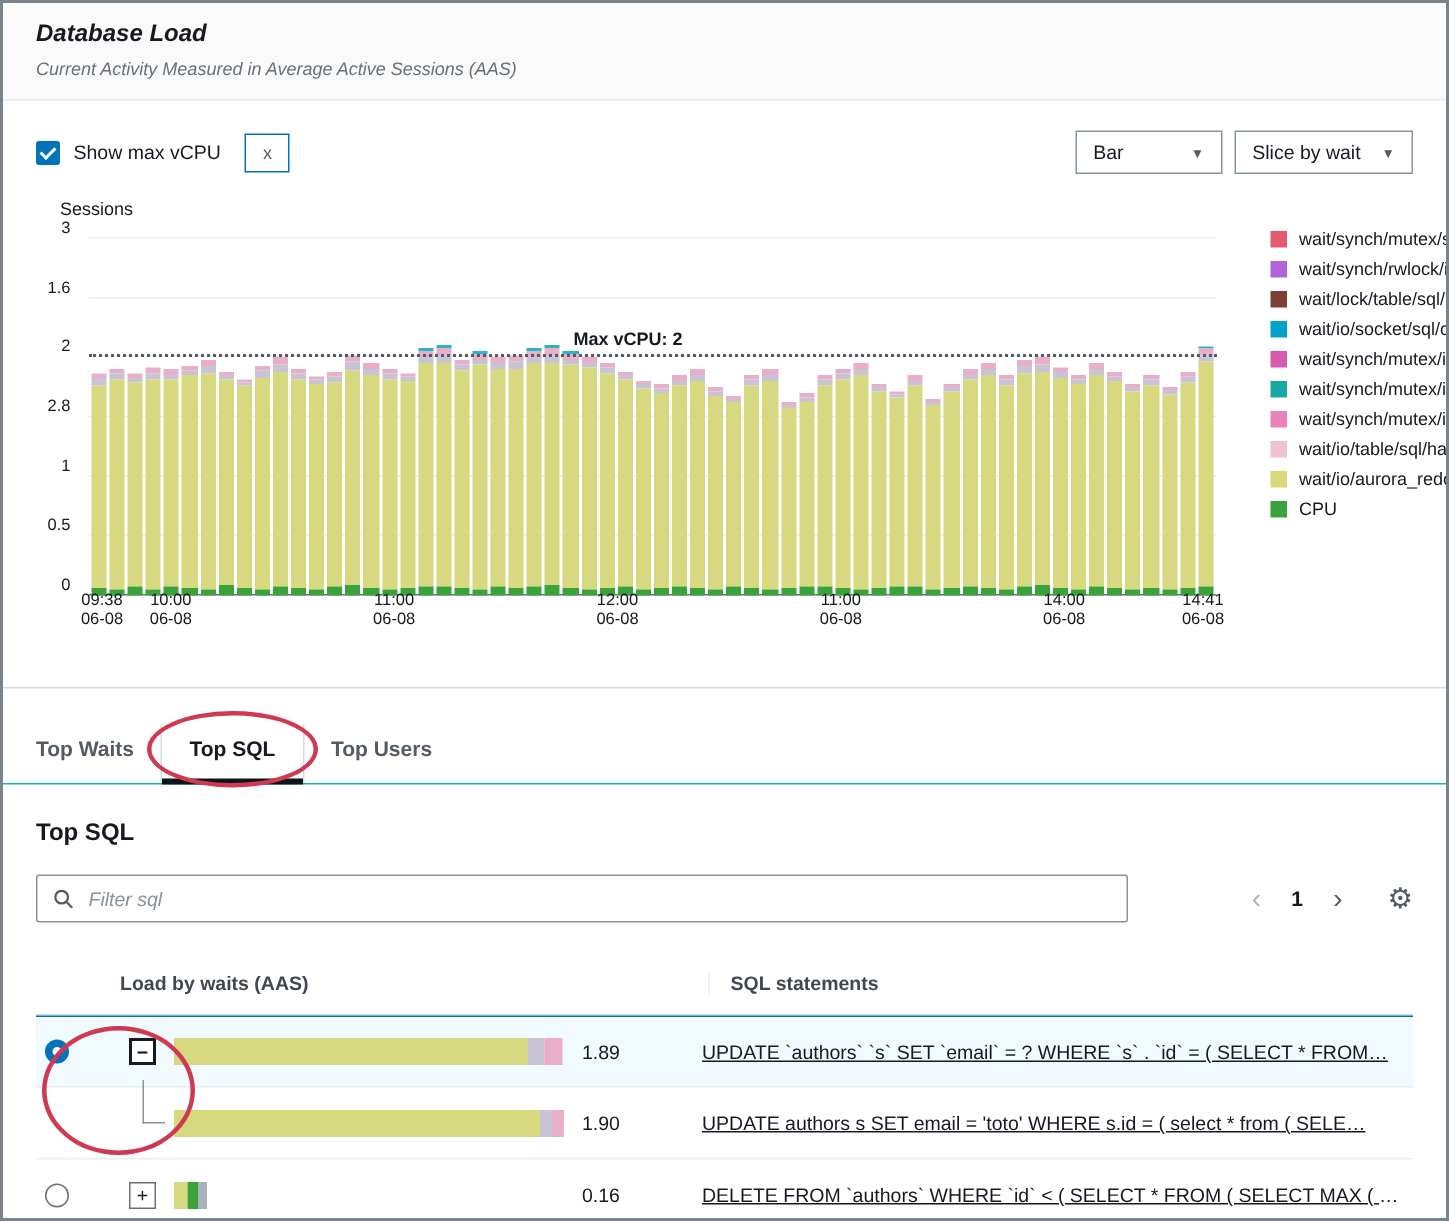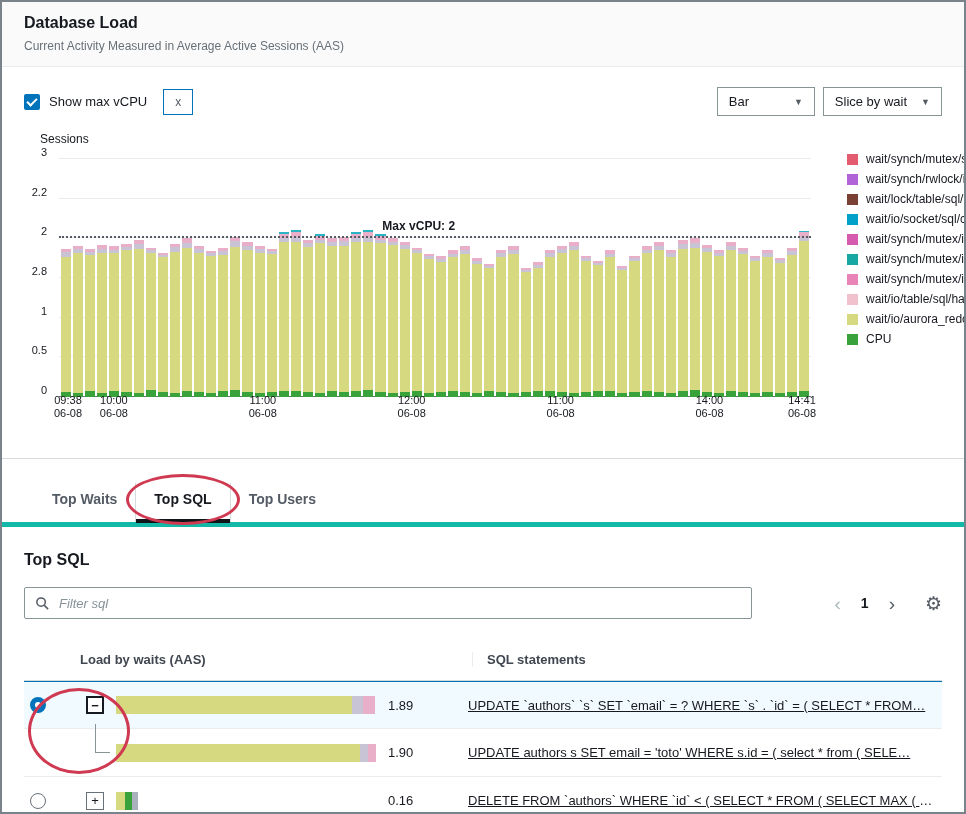--- a/index.html
+++ b/index.html
@@ -1,20 +1,20 @@
 <!DOCTYPE html>
 <html><head>
 <meta charset="utf-8">
 <style>
   * { margin:0; padding:0; box-sizing:border-box; }
   body { background:#fff; font-family:"Liberation Sans", sans-serif; }
   .screen { position:relative; width:966px; height:814px; border:2px solid #7a828a;
             background:#fff; color:#16191f; overflow:hidden; font-family:"Liberation Sans", sans-serif; }
 
-  .app-header { background:#fafafa; padding:12px 22px 13px; border-bottom:1px solid #eaeded; }
+  .app-header { background:#fafafa; padding:12px 22px 13px; border-bottom:1px solid #eaeded;font-style:italic; }
   .title { font-size:16px; font-weight:bold; }
   .subtitle { font-size:12px; color:#687078; margin-top:7px; }
 
   .controls { display:flex; align-items:center; margin:20px 22px 0; gap:16px; }
   .checkbox-wrap { display:flex; align-items:center; gap:9px; font-size:13px; white-space:nowrap; }
   .checkbox { width:16px; height:16px; background:#0073bb; border-radius:2px; position:relative; flex:none; }
   .checkbox::after { content:""; position:absolute; left:5px; top:2px; width:4px; height:8px;
                      border:solid #fff; border-width:0 2px 2px 0; transform:rotate(45deg); }
   .scope-pill { display:flex; align-items:center; gap:12px; border:1px solid #0073bb; background:#fff;
                 padding:5px 11px; font-size:13px; white-space:nowrap; max-width:425px; overflow:hidden; }
@@ -38,21 +38,21 @@
   .bar { flex:1; display:flex; flex-direction:column-reverse; min-width:0; }
   .maxline { position:absolute; left:0; right:0; border-top:2px dotted #545b64; }
   .max-label { position:absolute; left:43%; font-size:12px; font-weight:bold; }
   .xticks { position:absolute; left:57px; top:262px; width:752px; height:34px; font-size:11px; }
   .xtick { position:absolute; text-align:center; line-height:13px; white-space:nowrap; }
   .legend { position:absolute; left:845px; top:20px; font-size:12px; }
   .legend-item { display:flex; align-items:center; gap:8px; margin-bottom:6px; white-space:nowrap; cursor:pointer; }
   .swatch { width:11px; height:11px; flex:none; }
 
   .tabs-section { margin-top:18px; border-top:1px solid #d5dbdb; }
-  .tabs { display:flex; align-items:flex-end; padding:24px 32px 0; border-bottom:5px solid #14b8a6; }
+  .tabs { display:flex; align-items:flex-end; padding:24px 4px 0; border-bottom:1px solid #14b8a6; }
   .tab { position:relative; font-size:14px; font-weight:bold; color:#545b64; padding:8px 18px 15px; cursor:pointer; }
   .tab + .tab { border-left:1px solid #d5dbdb; }
   .tab.active { color:#16191f; }
   .tab.active::after { content:""; position:absolute; left:0; right:0; bottom:-1px; height:4px; background:#0f1419; }
   .tab-ellipse { position:absolute; left:-10px; right:-10px; top:-9px; bottom:-3px;
                  border:3px solid #cf3a52; border-radius:50%; pointer-events:none; z-index:4; }
 
   .panel { padding:24px 22px 0; }
   .panel-title { font-size:16px; font-weight:bold; }
   .filter-row { display:flex; align-items:center; margin-top:18px; }
@@ -125,21 +125,21 @@
         <span>Slice by wait</span>
         <span class="caret">▼</span>
       </div>
     </div>
   </div>
 
   <div class="chart-area">
     <div class="sessions-label">Sessions</div>
     <div class="ylabels">
         <div class="ytick" style="top: -6px;">3</div>
-        <div class="ytick" style="top: 33.6667px;">2.2</div>
+        <div class="ytick" style="top: 33.6667px;">1.6</div>
         <div class="ytick" style="top: 73.3333px;">2</div>
         <div class="ytick" style="top: 113px;">2.8</div>
         <div class="ytick" style="top: 152.667px;">1</div>
         <div class="ytick" style="top: 192.333px;">0.5</div>
         <div class="ytick" style="top: 232px;">0</div>
       </div>
     <div class="plot">
       <div class="gridwrap">
           <div class="gridline" style="bottom: 238px;"></div>
           <div class="gridline" style="bottom: 198.333px;"></div>

